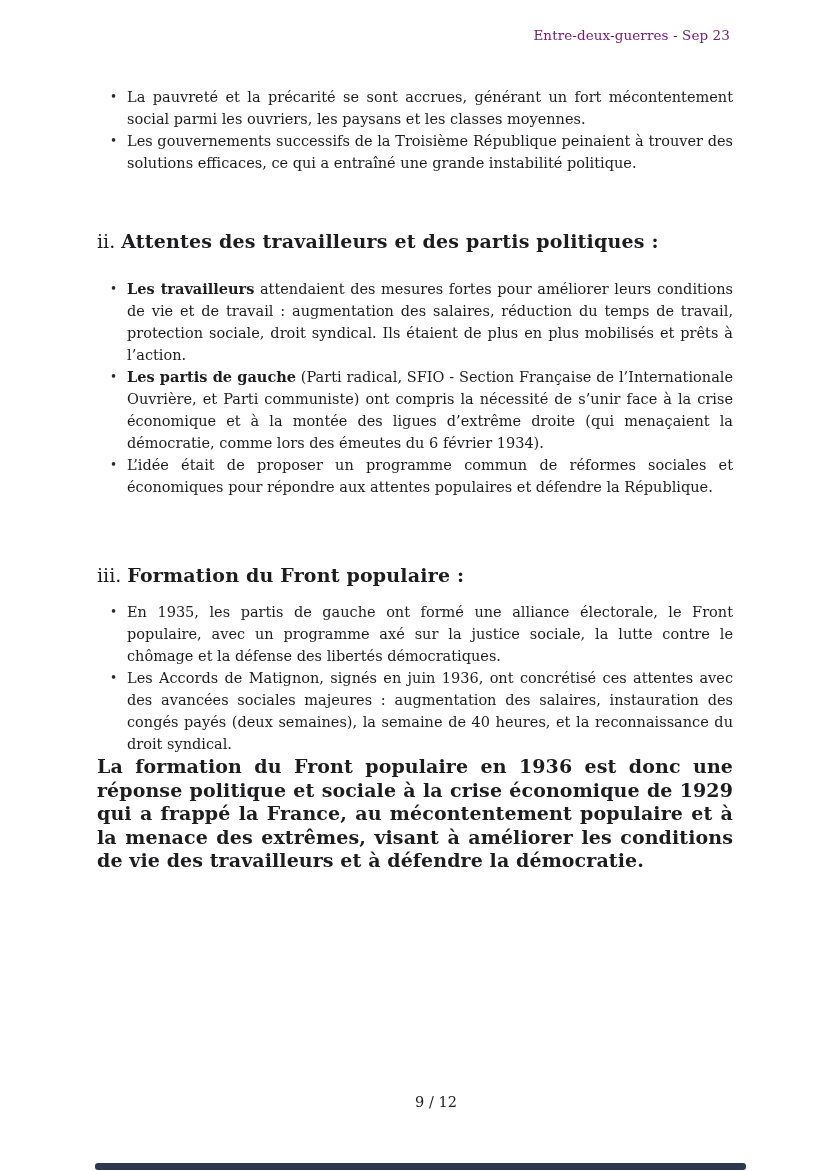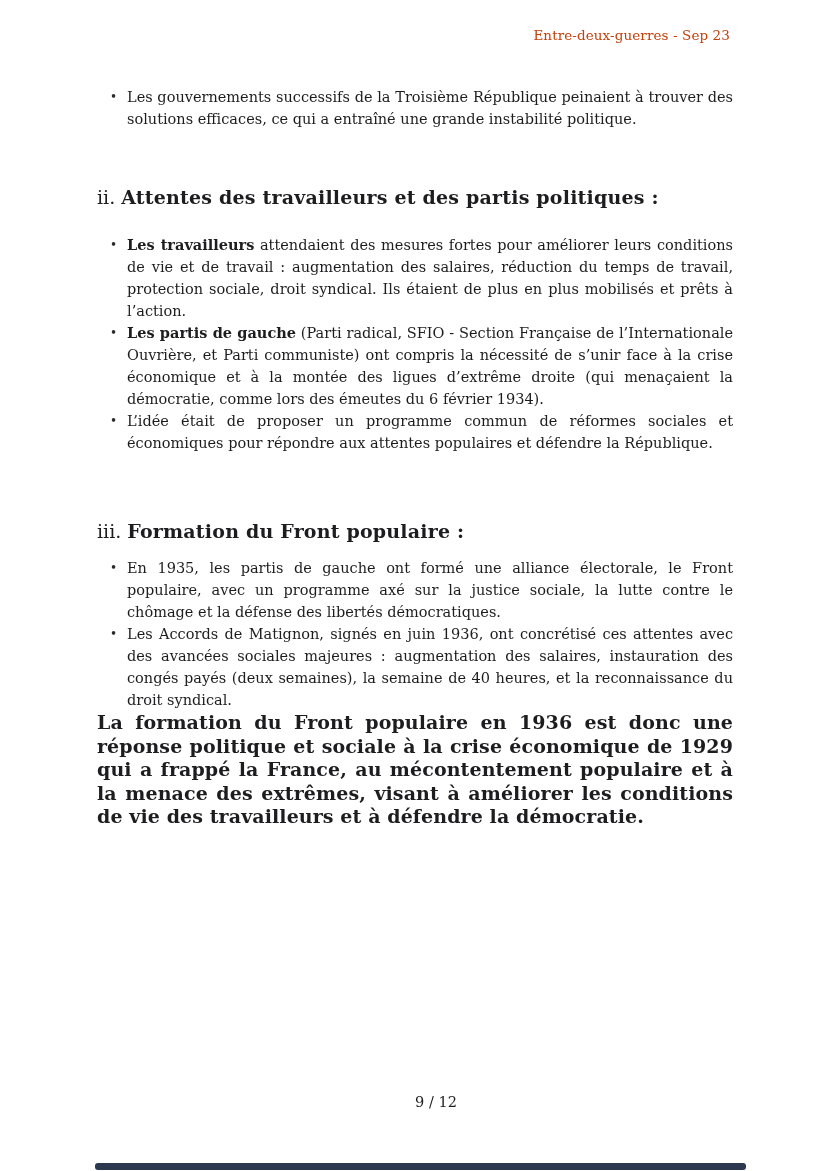--- a/index.html
+++ b/index.html
@@ -12,21 +12,21 @@
     font-family: "DejaVu Serif", serif;
     color: #1d1d1f;
     overflow: hidden;
     margin: 0 auto;
   }
   .doc-header {
     position: absolute;
     top: 27px;
     right: 98px;
     font-size: 13.5px;
-    color: #c2410c;
+    color: #701a75;
     letter-spacing: 0.1px;
   }
   .content {
     position: absolute;
     left: 97px;
     right: 95px;
     top: 0;
   }
   ul.bullets {
     list-style: none;
@@ -87,20 +87,21 @@
 </head>
 <body>
 
 <div class="page">
 
   <div class="doc-header">Entre-deux-guerres - Sep 23</div>
 
   <div class="content">
 
     <ul class="bullets intro-list">
+      <li><span>La pauvreté et la précarité se sont accrues, générant un fort mécontentement social parmi les ouvriers, les paysans et les classes moyennes.</span></li>
       <li><span>Les gouvernements successifs de la Troisième République peinaient à trouver des solutions efficaces, ce qui a entraîné une grande instabilité politique.</span></li>
     </ul>
 
     <div class="section-heading heading-ii">
       <span class="heading-prefix">ii. </span><span class="heading-label">Attentes des travailleurs et des partis politiques :</span>
     </div>
 
     <ul class="bullets list-ii">
       <li><span class="lead">Les travailleurs</span><span> attendaient des mesures fortes pour améliorer leurs conditions de vie et de travail : augmentation des salaires, réduction du temps de travail, protection sociale, droit syndical. Ils étaient de plus en plus mobilisés et prêts à l’action.</span></li>
       <li><span class="lead">Les partis de gauche</span><span> (Parti radical, SFIO - Section Française de l’Internationale Ouvrière, et Parti communiste) ont compris la nécessité de s’unir face à la crise économique et à la montée des ligues d’extrême droite (qui menaçaient la démocratie, comme lors des émeutes du 6 février 1934).</span></li>

